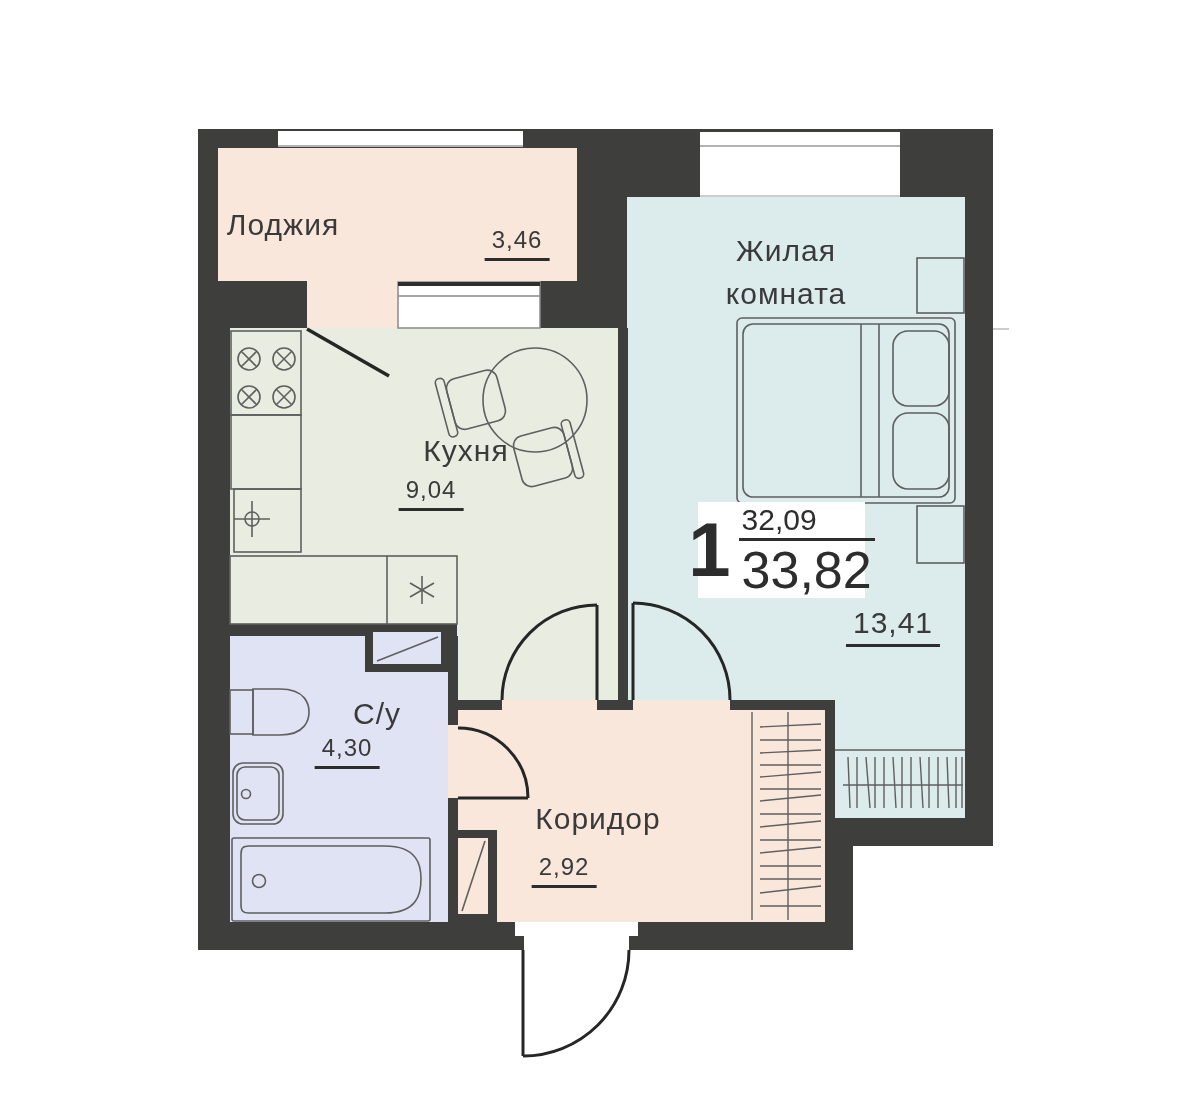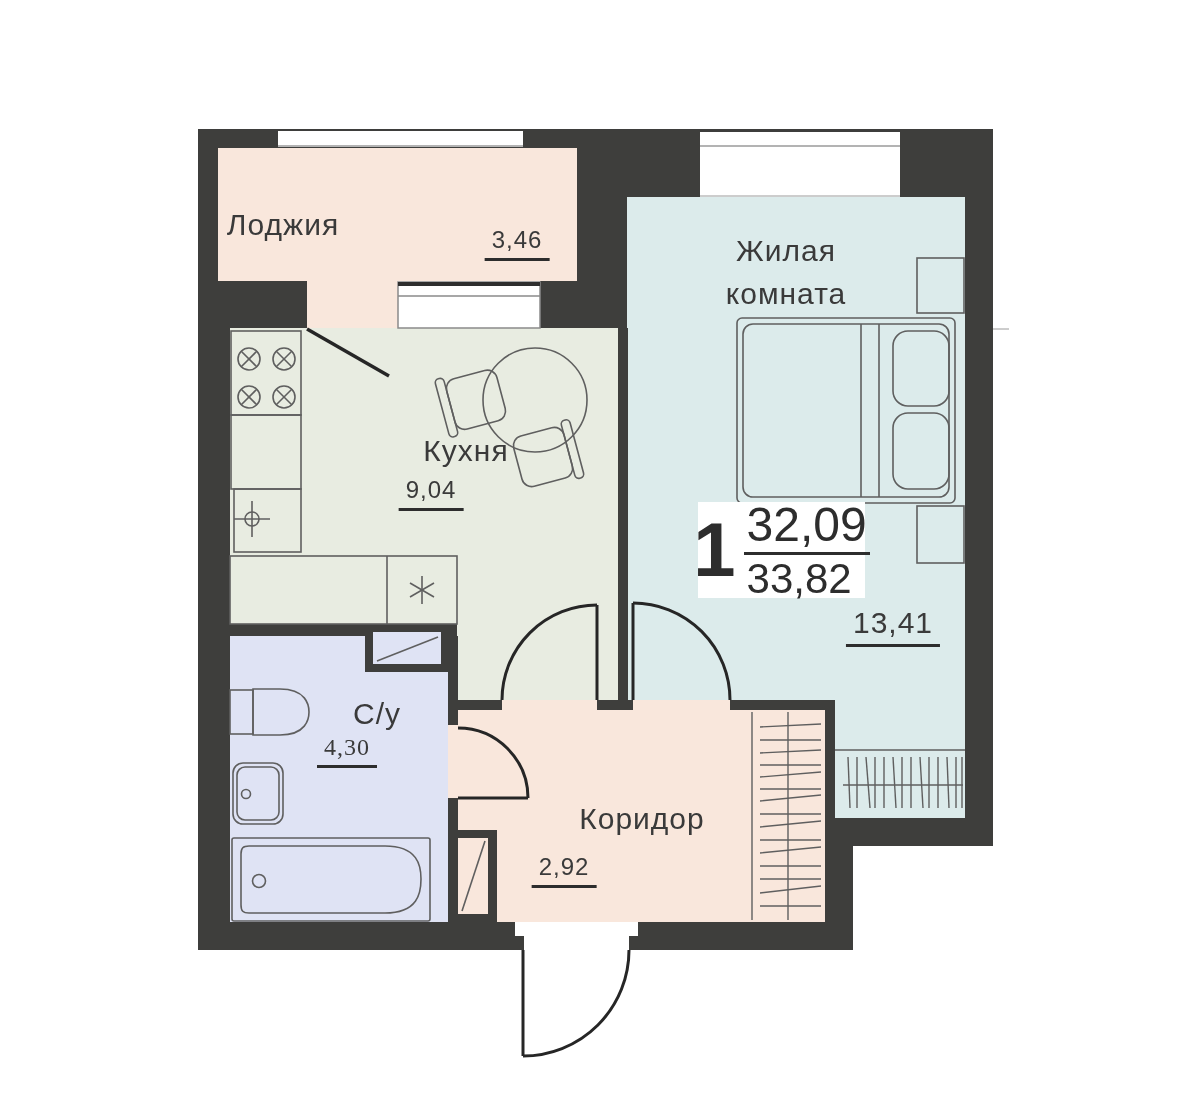--- a/index.html
+++ b/index.html
@@ -19,22 +19,22 @@
     position:absolute; transform:translateX(-50%);
     font-size:24px; letter-spacing:1px; color:var(--c-text,#3a3a3a);
     padding:0 7px 4px; border-bottom:3px solid #2d2d2d; white-space:nowrap;
   }
   #badge {
     position:absolute; left:698px; top:502px; width:167px; height:96px;
     background:#fff; display:flex; align-items:center; justify-content:center; gap:8px;
   }
   .badge-num { font-size:76px; font-weight:bold; color:#2d2d2d; line-height:0.85; }
   .frac { display:flex; flex-direction:column; color:#2d2d2d; }
-  .frac .top { font-size:48px; line-height:1.0; border-bottom:3px solid #2d2d2d; padding:0 3px 3px; }
-  .frac .bot { font-size:42px; line-height:1.0; padding:3px 3px 0; }
+  .frac .top { font-size:30px; line-height:1.0; border-bottom:3px solid #2d2d2d; padding:0 3px 3px; }
+  .frac .bot { font-size:52px; line-height:1.0; padding:3px 3px 0; }
 </style>
 </head>
 <body>
 
 <div id="stage">
 
 <svg id="plan-svg" width="1181" height="1098" viewBox="0 0 1181 1098">
 
   <g>
     <path fill="var(--c-loggia)" d="M218,148 H577 V281 H398 V328 H307 V281 H218 Z"></path>
@@ -228,23 +228,23 @@
   <div class="area" style="left:517px; top:226px;">3,46</div>
 
   <div class="lbl" style="left:430px; top:430px;margin-left:36px;">Кухня</div>
   <div class="area" style="left:431px; top:452px;margin-top:24px;">9,04</div>
 
   <div class="lbl" style="left:786px; top:230px;">Жилая
 комната</div>
   <div class="area" style="left:893px; top:606px; font-size:30px;">13,41</div>
 
   <div class="lbl" style="left:377px; top:693px;">С/у</div>
-  <div class="area" style="left:347px; top:734px;font-family:Liberation Serif, serif;">4,30</div>
-
-  <div class="lbl" style="left:642px; top:798px;text-align:right;">Коридор</div>
+  <div class="area" style="left:347px; top:734px;">4,30</div>
+
+  <div class="lbl" style="left:598px; top:798px;text-align:right;">Коридор</div>
   <div class="area" style="left:564px; top:853px;">2,92</div>
 
   <div id="badge">
     <div class="badge-num">1</div>
     <div class="frac">
       <div class="top">32,09</div>
       <div class="bot">33,82</div>
     </div>
   </div>
 

